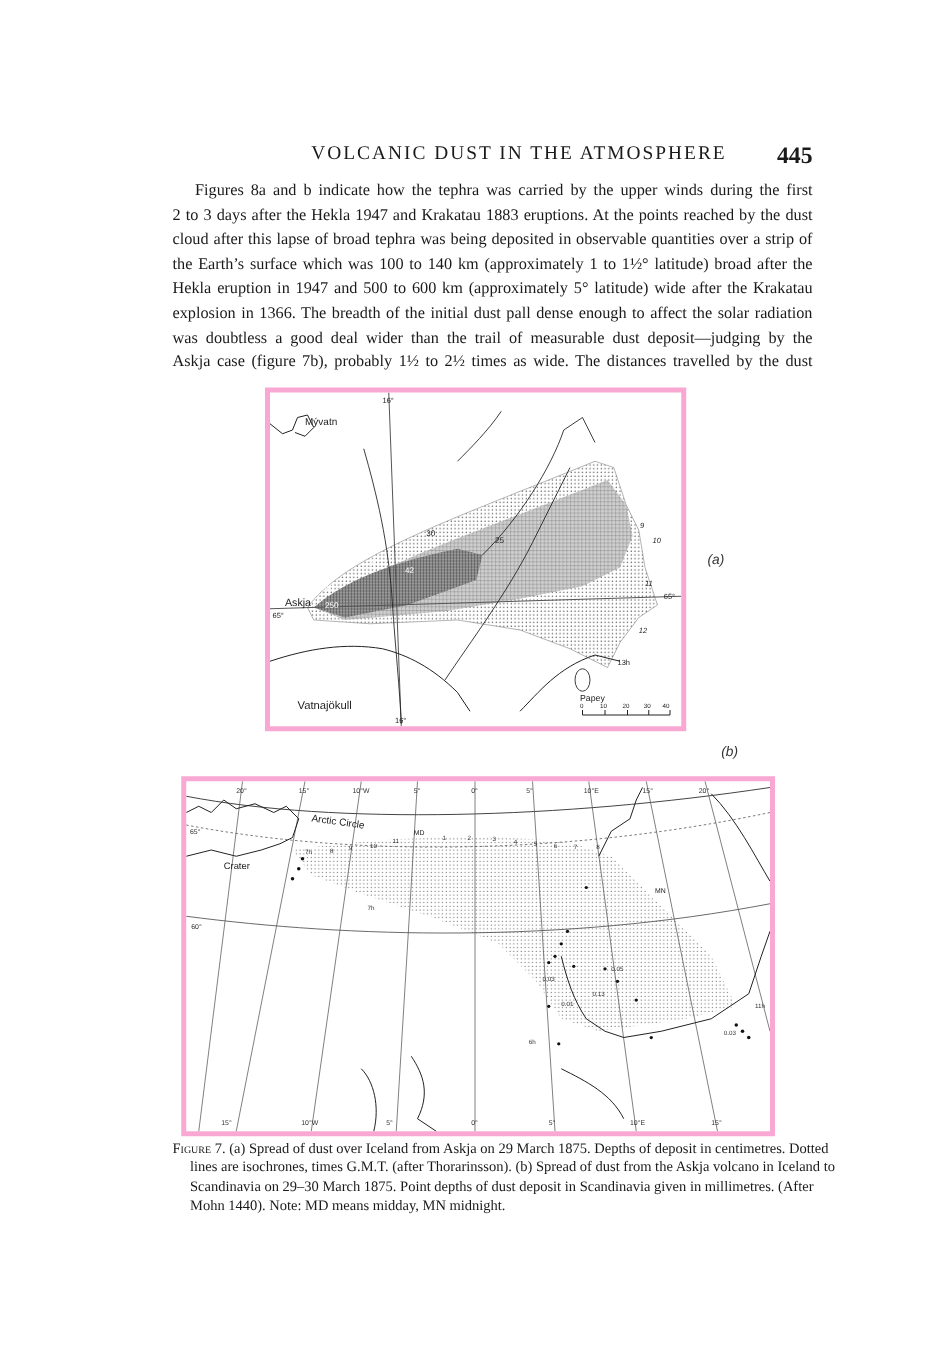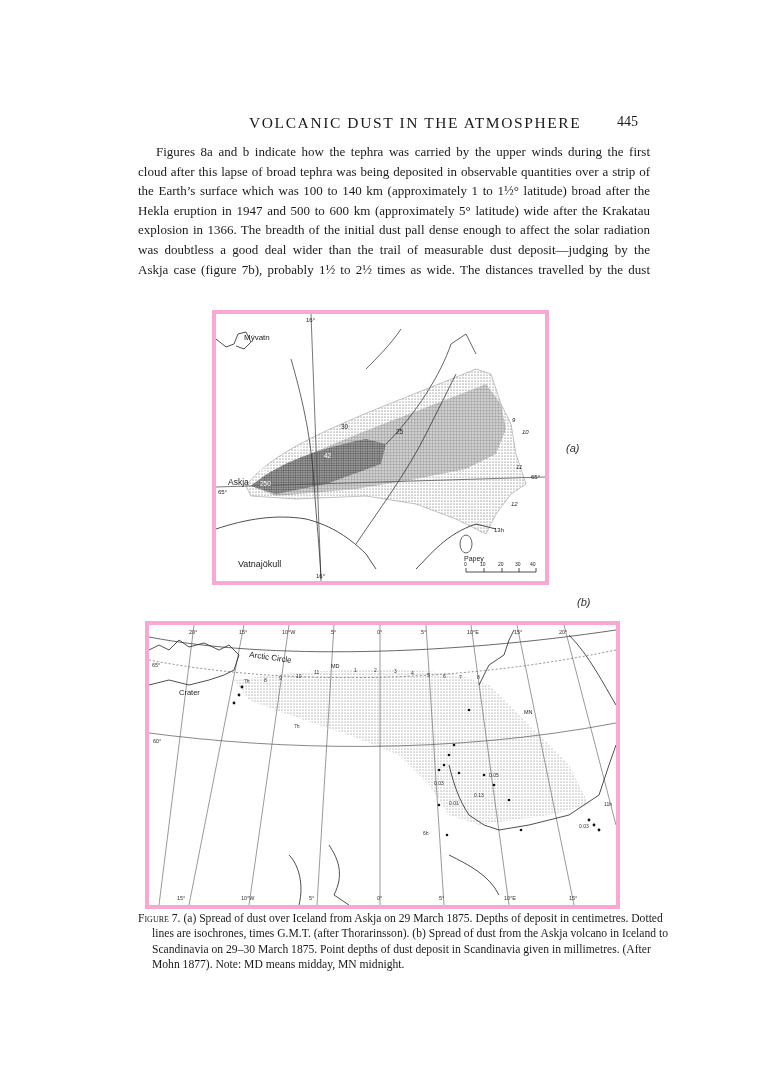--- a/index.html
+++ b/index.html
@@ -1,20 +1,20 @@
 <!DOCTYPE html>
 <html><head>
 <meta charset="utf-8">
 <style>
   html, body { margin: 0; padding: 0; background: #ffffff; }
   body { width: 760px; height: 1080px; position: relative; overflow: hidden;
          font-family: "Liberation Serif", "DejaVu Serif", serif; color: #1a1a1a; }
   .running-head { position: absolute; top: 114px; left: 138px; width: 512px; height: 20px; }
   .running-title { position: absolute; left: 95px; top: 0; font-size: 15.5px; letter-spacing: 1.6px; margin-left: 16px; }
-  .page-number { position: absolute; right: 12px; top: 0; font-size: 14px; font-weight: normal; }
+  .page-number { position: absolute; right: 0; top: 0; font-size: 19px; font-weight: bold; }
   .body-text { position: absolute; top: 142px; left: 138px; width: 512px;
                font-size: 13px; line-height: 19.6px; text-align: justify; }
   .line { display: block; text-align: justify; text-align-last: justify; white-space: nowrap; }
   .line.first { padding-left: 18px; }
   .figure { position: absolute; border: 4px solid #f9a8d4; background: #fff; }
   #fig-a { left: 212px; top: 310px; width: 329px; height: 267px; }
   #fig-b { left: 145px; top: 621px; width: 467px; height: 280px; }
   .panel-label { position: absolute; font-family: "Liberation Sans", "DejaVu Sans", sans-serif;
                  font-style: italic; font-size: 11px; color: #333; }
   #label-a { left: 566px; top: 442px; }
@@ -29,20 +29,21 @@
 </head>
 <body>
 
 <div class="running-head">
   <span class="running-title">VOLCANIC DUST IN THE ATMOSPHERE</span>
   <span class="page-number">445</span>
 </div>
 
 <div class="body-text">
   <span class="line first">Figures 8a and b indicate how the tephra was carried by the upper winds during the first</span>
+  <span class="line">2 to 3 days after the Hekla 1947 and Krakatau 1883 eruptions. At the points reached by the dust</span>
   <span class="line">cloud after this lapse of broad tephra was being deposited in observable quantities over a strip of</span>
   <span class="line">the Earth’s surface which was 100 to 140 km (approximately 1 to 1½° latitude) broad after the</span>
   <span class="line">Hekla eruption in 1947 and 500 to 600 km (approximately 5° latitude) wide after the Krakatau</span>
   <span class="line">explosion in 1366. The breadth of the initial dust pall dense enough to affect the solar radiation</span>
   <span class="line">was doubtless a good deal wider than the trail of measurable dust deposit—judging by the</span>
   <span class="line">Askja case (figure 7b), probably 1½ to 2½ times as wide. The distances travelled by the dust</span>
 </div>
 
 <div class="figure" id="fig-a">
   <svg width="329" height="267" viewBox="0 0 329 267">
@@ -222,14 +223,14 @@
   </svg>
 </div>
 
 <div class="caption">
   <span class="cap-line">
     <span class="fig-label">Figure 7.</span>
     <span>(a)  Spread of dust over Iceland from Askja on 29 March 1875. Depths of deposit in centimetres. Dotted</span>
   </span>
   <span class="cap-line indent">lines are isochrones, times G.M.T. (after Thorarinsson). (b) Spread of dust from the Askja volcano in Iceland to</span>
   <span class="cap-line indent">Scandinavia on 29–30 March 1875. Point depths of dust deposit in Scandinavia given in millimetres. (After</span>
-  <span class="cap-line indent">Mohn 1877). Note: MD means midday, MN midnight.</span>
+  <span class="cap-line indent">Mohn 1440). Note: MD means midday, MN midnight.</span>
 </div>
 
 </body></html>

